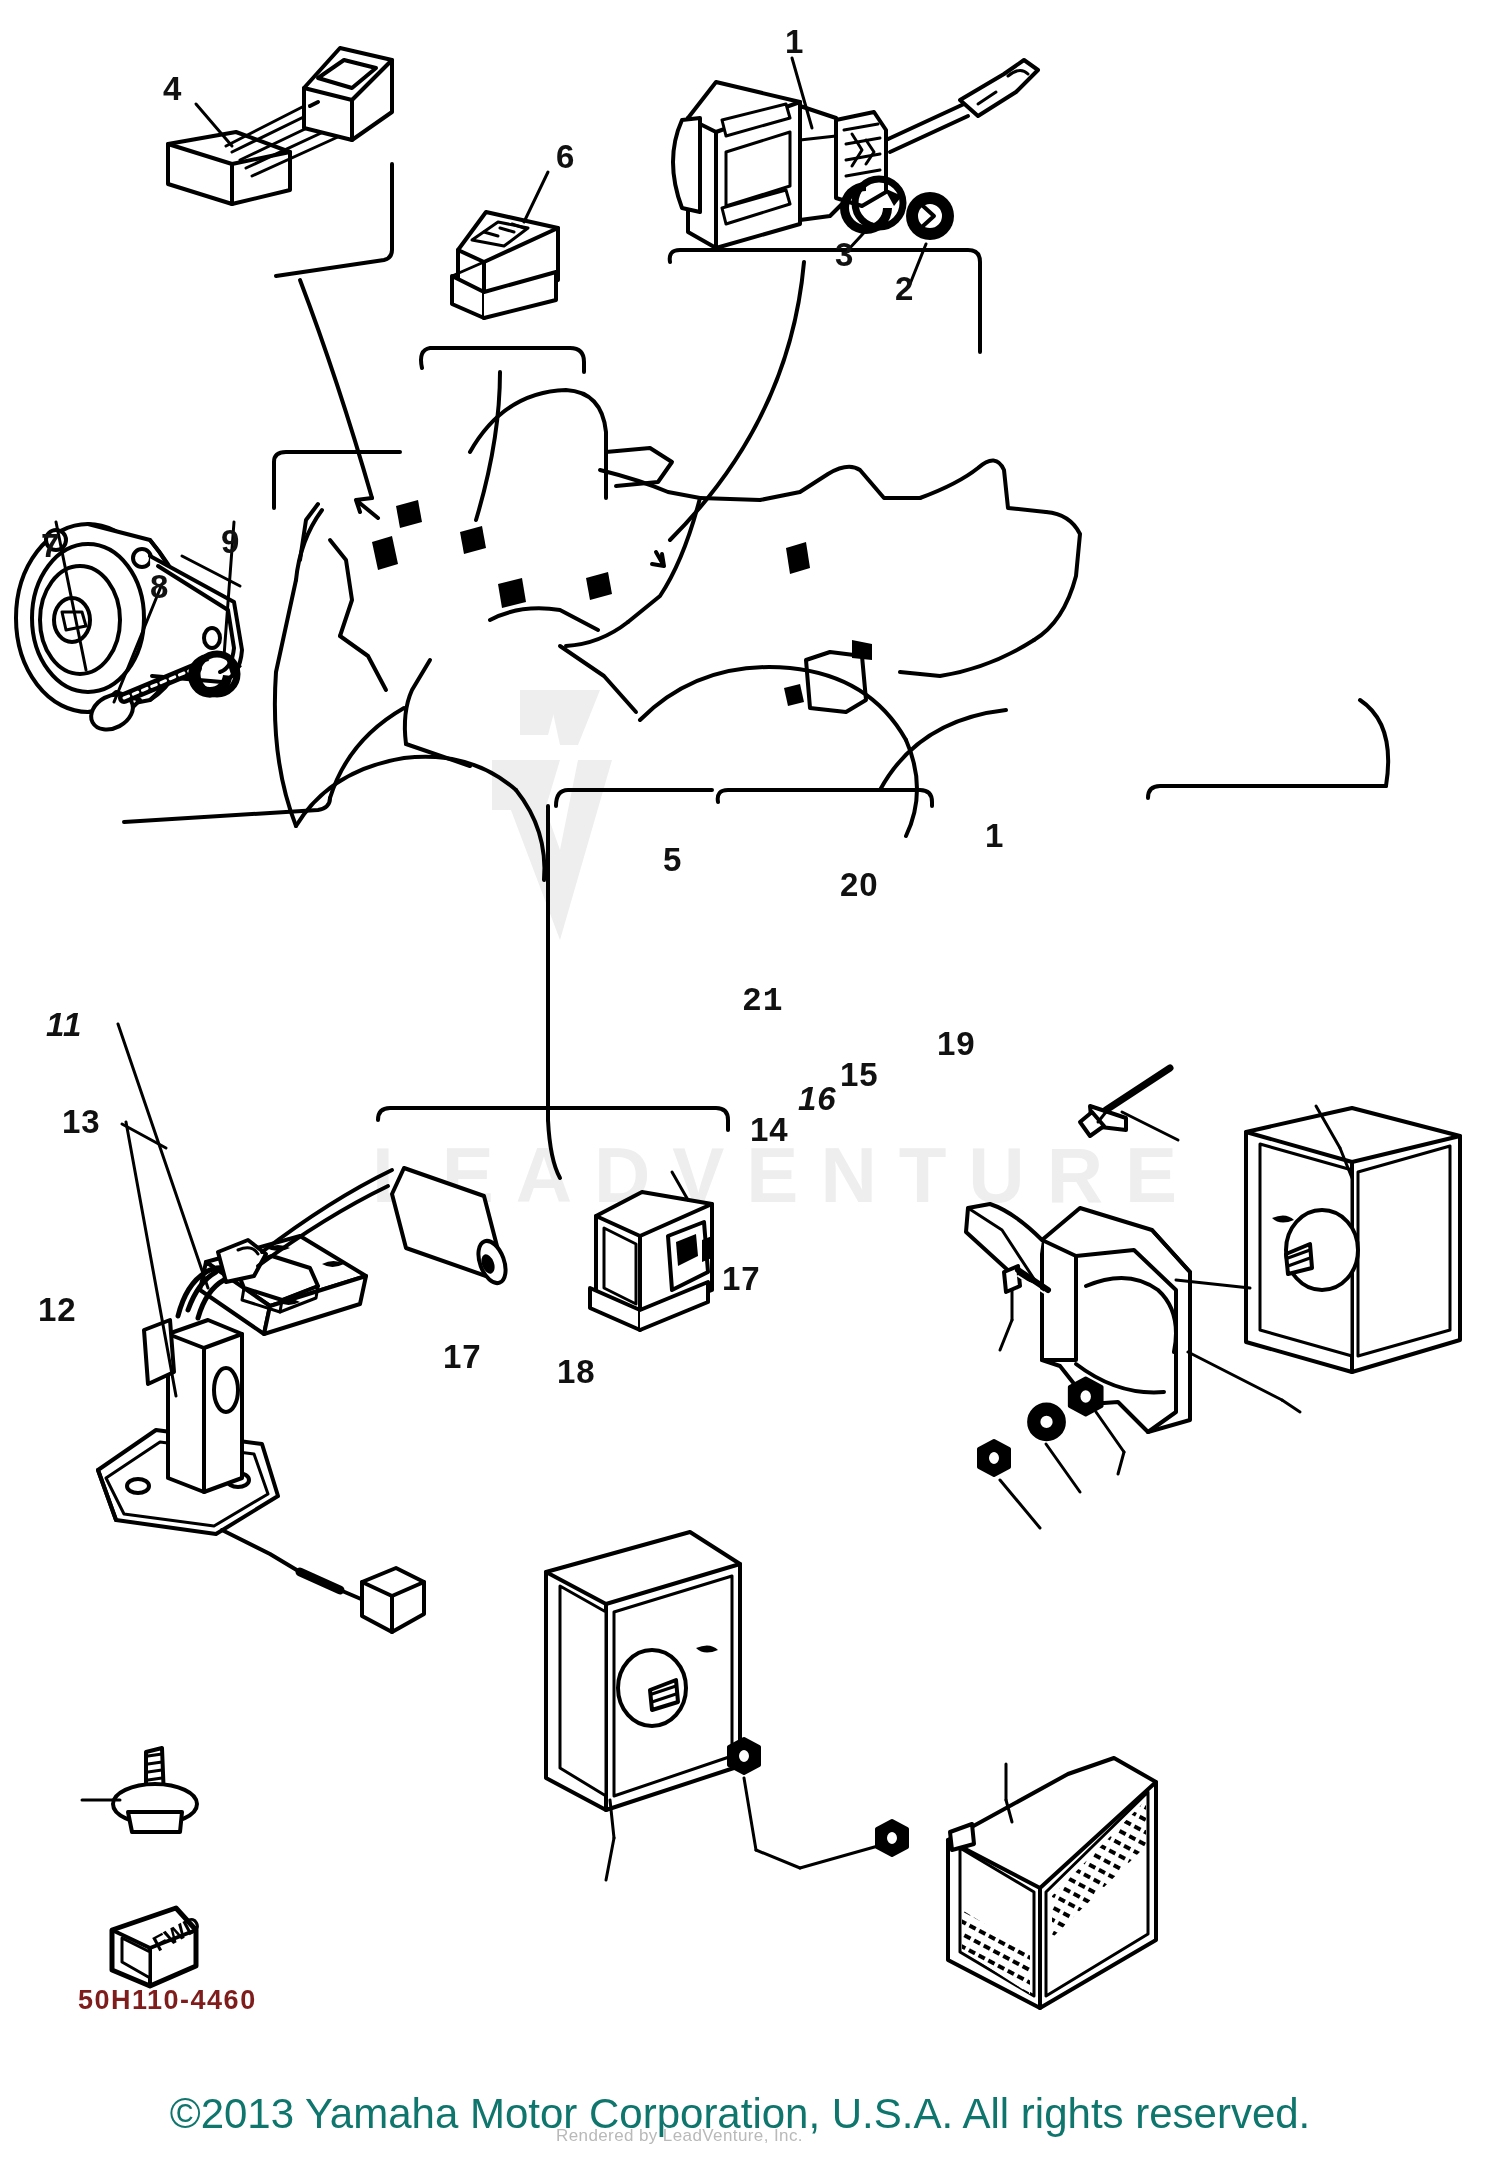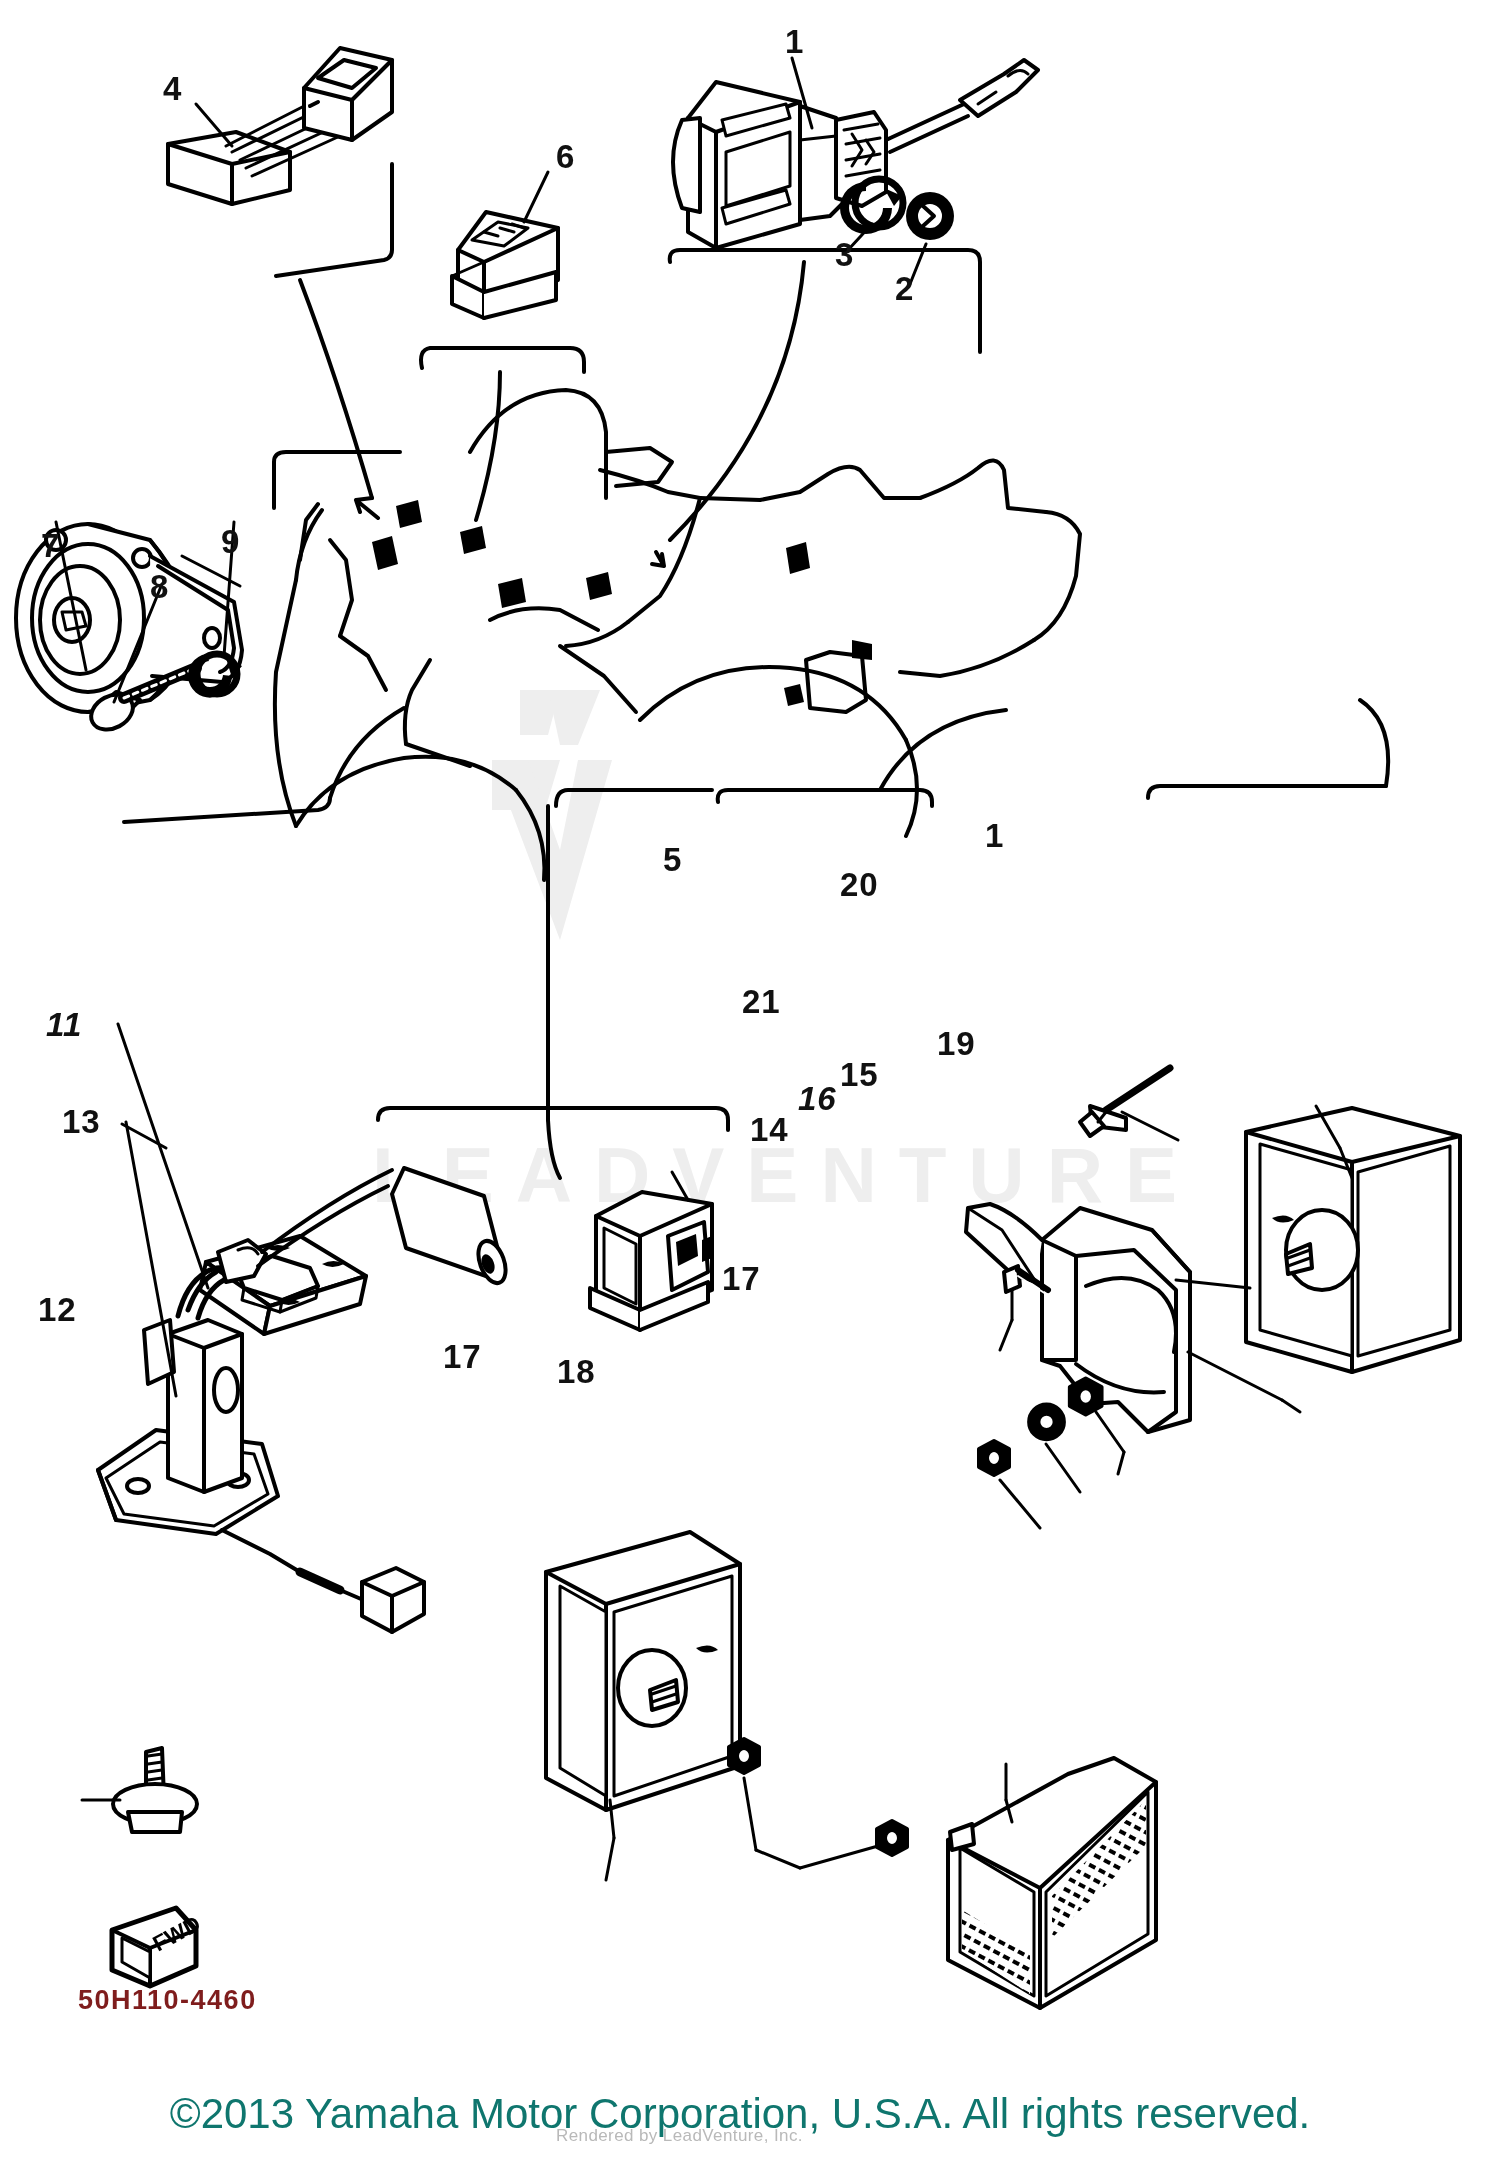--- a/index.html
+++ b/index.html
@@ -484,17 +484,17 @@
 <div class="num" style="left:38px;top:1293px;">12</div>
 <div class="num" style="left:985px;top:819px;">1</div>
 <div class="num" style="left:750px;top:1113px;">14</div>
 <div class="num" style="left:840px;top:1058px;">15</div>
 <div class="num" style="left:798px;top:1082px;font-style:italic;">16</div>
 <div class="num" style="left:443px;top:1340px;">17</div>
 <div class="num" style="left:722px;top:1262px;">17</div>
 <div class="num" style="left:557px;top:1355px;">18</div>
 <div class="num" style="left:937px;top:1027px;">19</div>
 <div class="num" style="left:840px;top:868px;">20</div>
-<div class="num" style="left:742px;top:985px;">21</div>
+<div class="num" style="left:742px;top:985px;font-family:Liberation Mono, monospace;">21</div>
 
 <div class="partno">50H110-4460</div>
 <div class="copyright">©2013 Yamaha Motor Corporation, U.S.A. All rights reserved.</div>
 <div class="renderedby">Rendered by LeadVenture, Inc.</div>
 
 </body></html>

